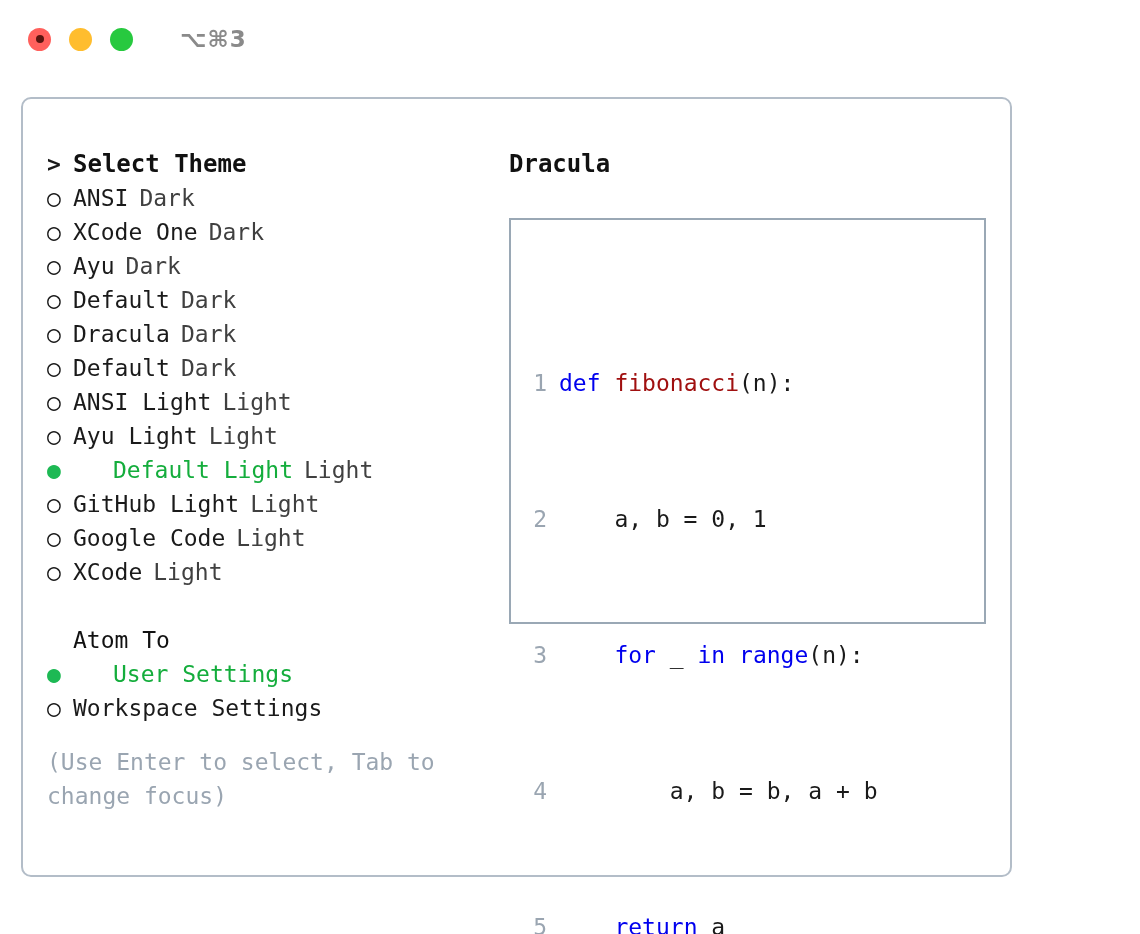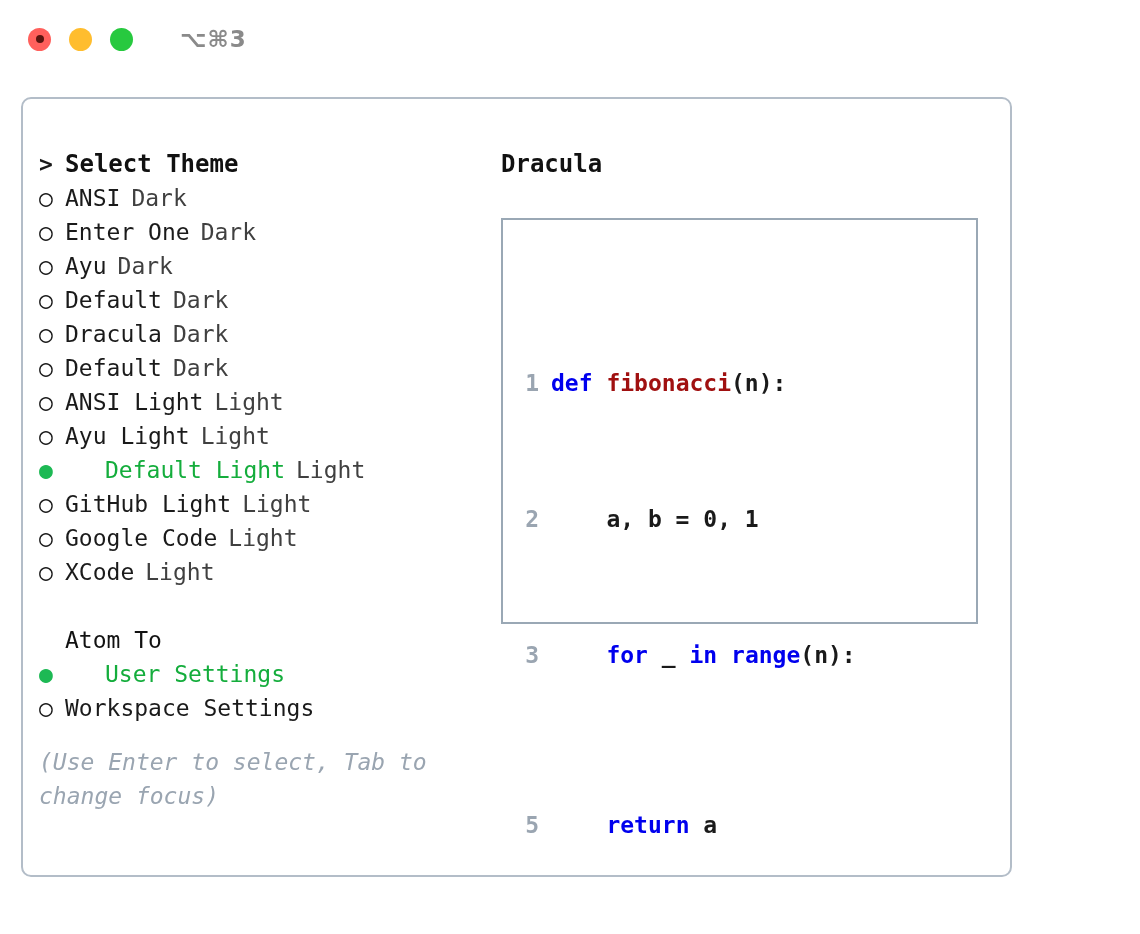--- a/index.html
+++ b/index.html
@@ -82,21 +82,21 @@
     width: 991px;
     height: 780px;
     border: 2px solid #b3bdc8;
     border-radius: 10px;
     background: #ffffff;
     box-sizing: border-box;
   }
 
   .cols {
     position: absolute;
-    left: 0;
+    left: 8px;
     top: 0;
     width: 100%;
     height: 100%;
   }
 
   
   .left-col {
     position: absolute;
     left: 16px;
     top: 48px;
@@ -157,21 +157,20 @@
   .spacer-row { height: 34px; }
 
   .hint {
     position: absolute;
     left: 16px;
     top: 646px;
     width: 410px;
     font-size: 23px;
     line-height: 34px;
     color: #9aa5b1;
-    font-style: italic;
   }
 
   
   .right-col {
     position: absolute;
     left: 478px;
     top: 48px;
     width: 500px;
   }
   .preview-title {
@@ -190,21 +189,21 @@
     position: relative;
   }
   .code {
     position: absolute;
     left: 10px;
     top: 44px;
     font-size: 23px;
     line-height: 34px;
     white-space: pre;
   }
-  .code-line { display: block; height: 34px; font-weight: bold; }
+  .code-line { display: block; height: 34px; }
   .lineno {
     display: inline-block;
     width: 26px;
     text-align: right;
     color: #9aa5b1;
     margin-right: 12px;
   }
   .kw   { color: #0000ee; }
   .fn   { color: #a01010; }
   .pl   { color: #1a1a1a; }
@@ -234,21 +233,21 @@
         </div>
 
         <div class="row">
           <span class="marker dot-empty"></span>
           <span class="label">ANSI</span>
           <span class="tag">Dark</span>
         </div>
 
         <div class="row">
           <span class="marker dot-empty"></span>
-          <span class="label">Enter One</span>
+          <span class="label">XCode One</span>
           <span class="tag">Dark</span>
         </div>
 
         <div class="row">
           <span class="marker dot-empty"></span>
           <span class="label">Ayu</span>
           <span class="tag">Dark</span>
         </div>
 
         <div class="row">
@@ -330,20 +329,21 @@
 
         <div class="preview-box">
           <div class="code">
 
             <span class="code-line"><span class="lineno">1</span><span class="kw">def </span><span class="fn">fibonacci</span><span class="pl">(n):</span></span>
 
             <span class="code-line"><span class="lineno">2</span><span class="pl">    a, b = 0, 1</span></span>
 
             <span class="code-line"><span class="lineno">3</span><span class="pl">    </span><span class="kw">for</span><span class="pl"> _ </span><span class="kw">in</span><span class="pl"> </span><span class="kw">range</span><span class="pl">(n):</span></span>
 
+            <span class="code-line"><span class="lineno">4</span><span class="pl">        a, b = b, a + b</span></span>
 
             <span class="code-line"><span class="lineno">5</span><span class="pl">    </span><span class="kw">return</span><span class="pl"> a</span></span>
 
             
 
             
 
             
 
             

